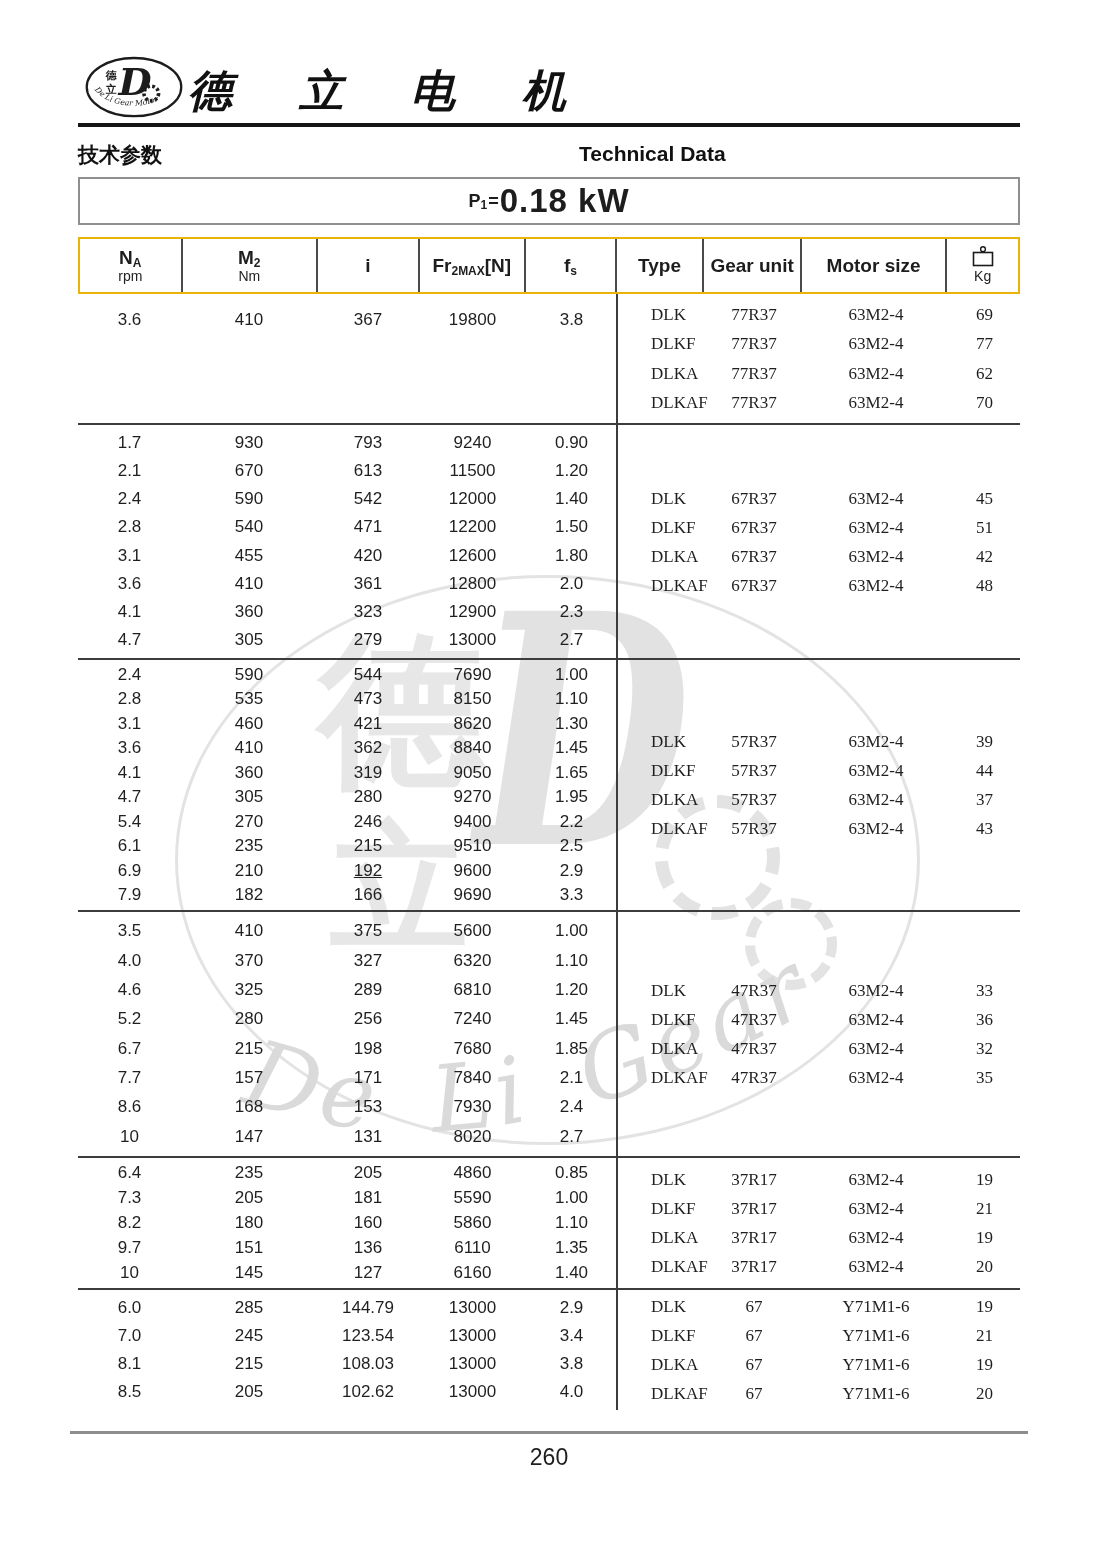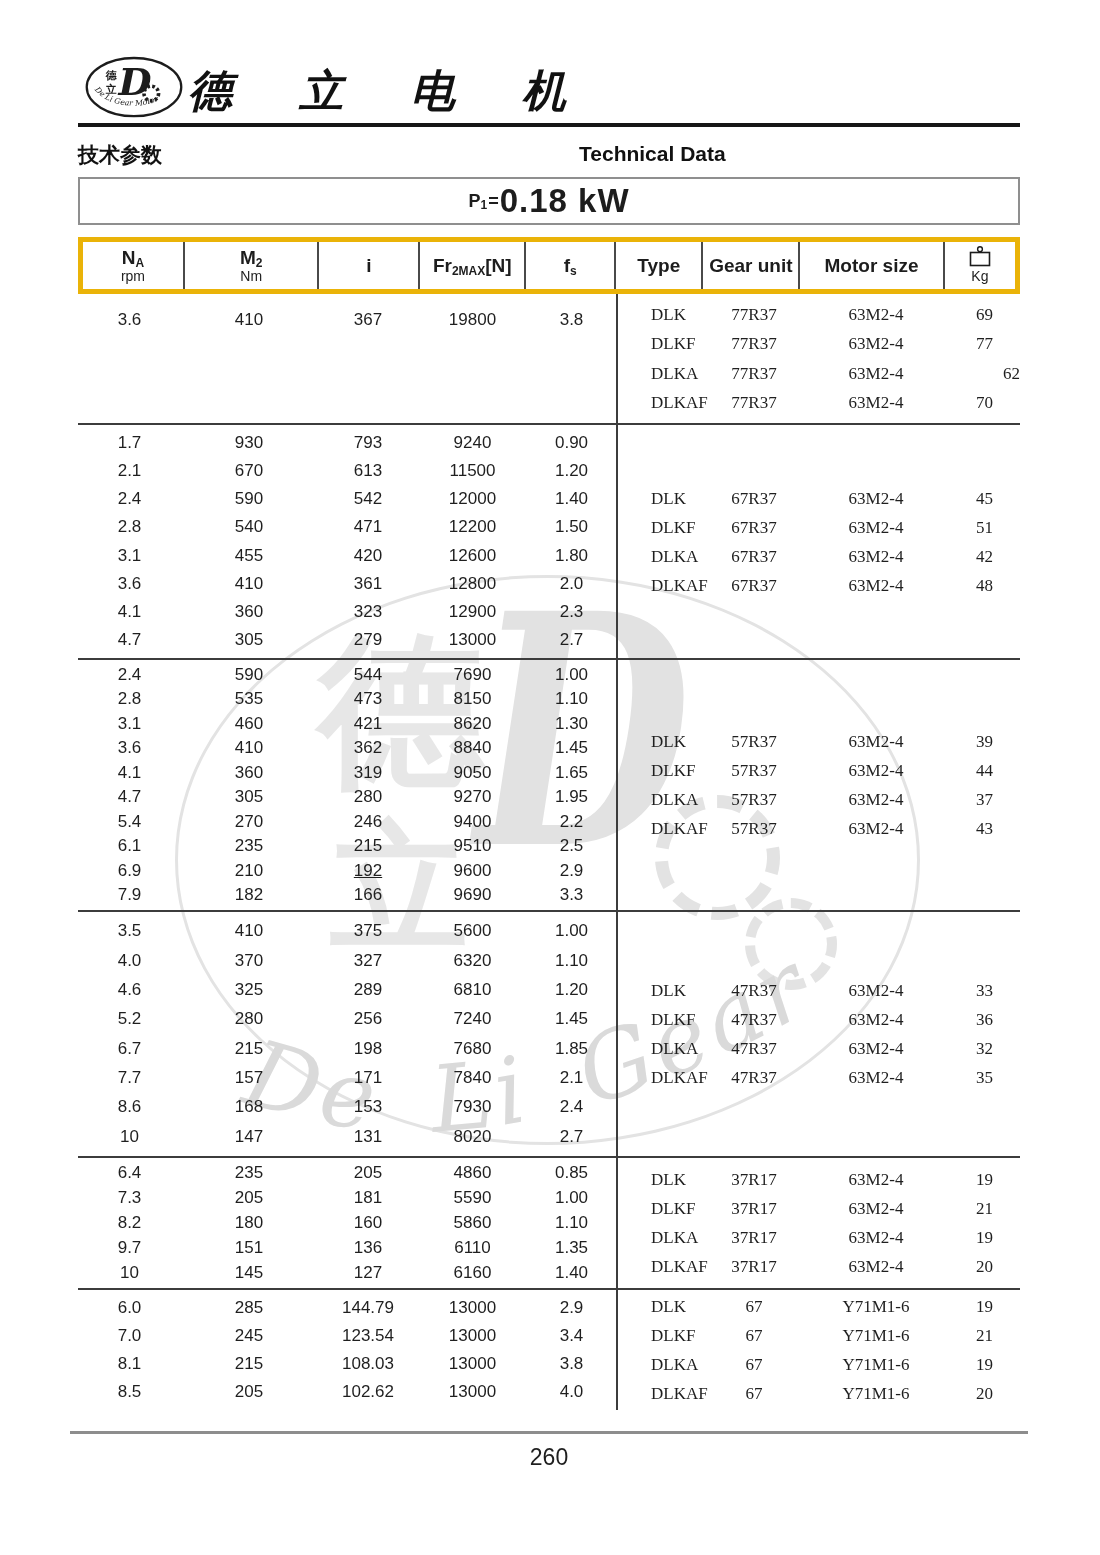--- a/index.html
+++ b/index.html
@@ -39,21 +39,21 @@
 
   .power-box { left:78px; top:177px; width:942px; height:48px;
     border:2px solid #8f8f8f; display:flex; align-items:center; justify-content:center; }
   .power-label { font-size:18px; font-weight:bold; }
   .power-sub { font-size:12px; font-weight:bold; position:relative; top:4px; }
   .power-eq { font-size:18px; font-weight:bold; margin:0 1px; }
   .power-value { font-size:33px; font-weight:bold; letter-spacing:1px; }
 
   
   .thead { left:78px; top:237px; width:942px; height:57px; display:flex;
-    border:5px solid #eab308; background:transparent; }
+    border:2px solid #eab308; background:transparent; }
   .thcell { border-right:2px solid #4a4a4a; display:flex; flex-direction:column;
     align-items:center; justify-content:center; line-height:1.15; }
   .thcell:last-child { border-right:none; }
   .th-main { font-weight:bold; font-size:19px; white-space:nowrap; }
   .th-sub { font-size:12px; font-weight:bold; position:relative; top:3px; }
   .th-unit { font-size:14px; color:#222; }
   .kg-icon { display:block; margin-bottom:1px; }
 
   
   .blocks { left:78px; top:294px; width:942px; }
@@ -176,21 +176,21 @@
           <div class="drow">
             <span class="dcell dcell-type" style="width: 88px;">DLKF</span>
             <span class="dcell" style="width: 98px;">77R37</span>
             <span class="dcell" style="width: 146px;">63M2-4</span>
             <span class="dcell" style="width: 71px;">77</span>
           </div>
           <div class="drow">
             <span class="dcell dcell-type" style="width: 88px;">DLKA</span>
             <span class="dcell" style="width: 98px;">77R37</span>
             <span class="dcell" style="width: 146px;">63M2-4</span>
-            <span class="dcell" style="width: 71px; text-align: right;">62</span>
+            <span class="dcell" style="width: 71px;">62</span>
           </div>
           <div class="drow">
             <span class="dcell dcell-type" style="width: 88px;">DLKAF</span>
             <span class="dcell" style="width: 98px;">77R37</span>
             <span class="dcell" style="width: 146px;">63M2-4</span>
             <span class="dcell" style="width: 71px;">70</span>
           </div>
         </div>
         <div class="vline"></div>
       </div>

